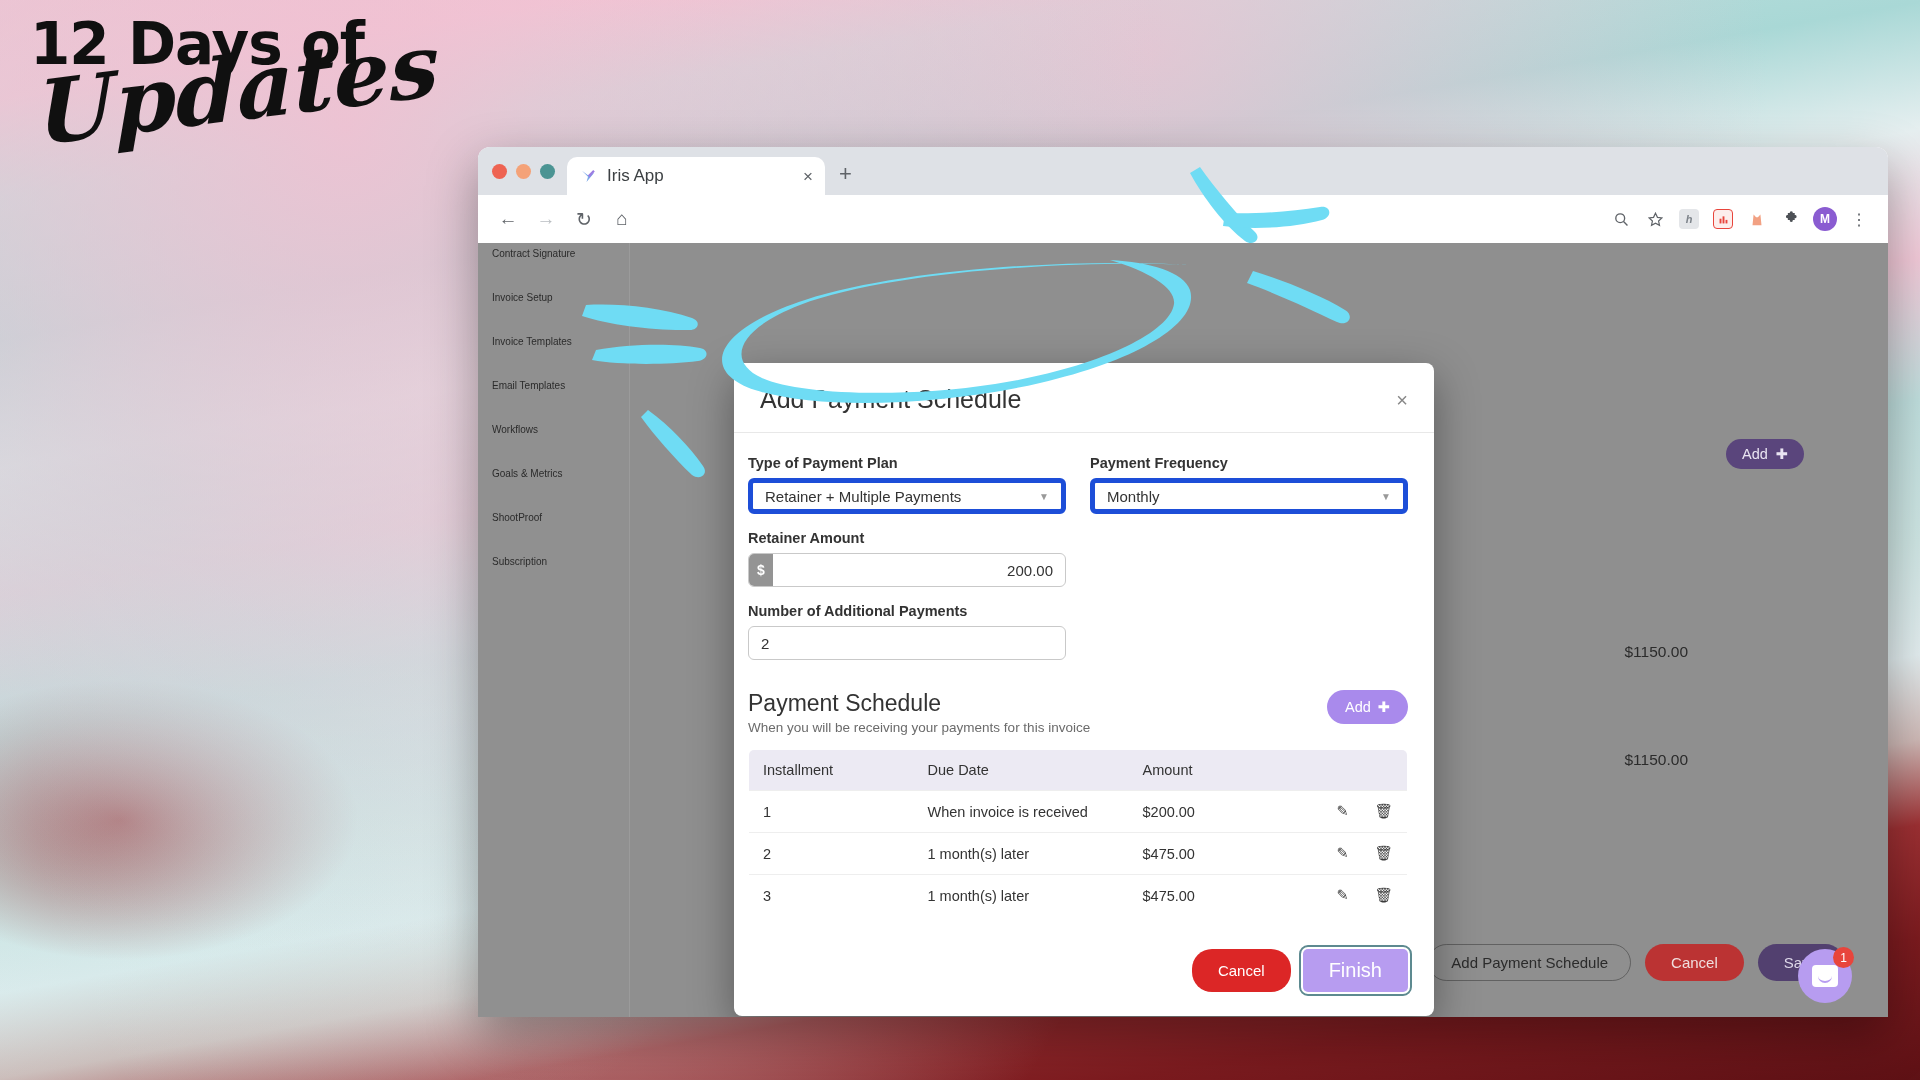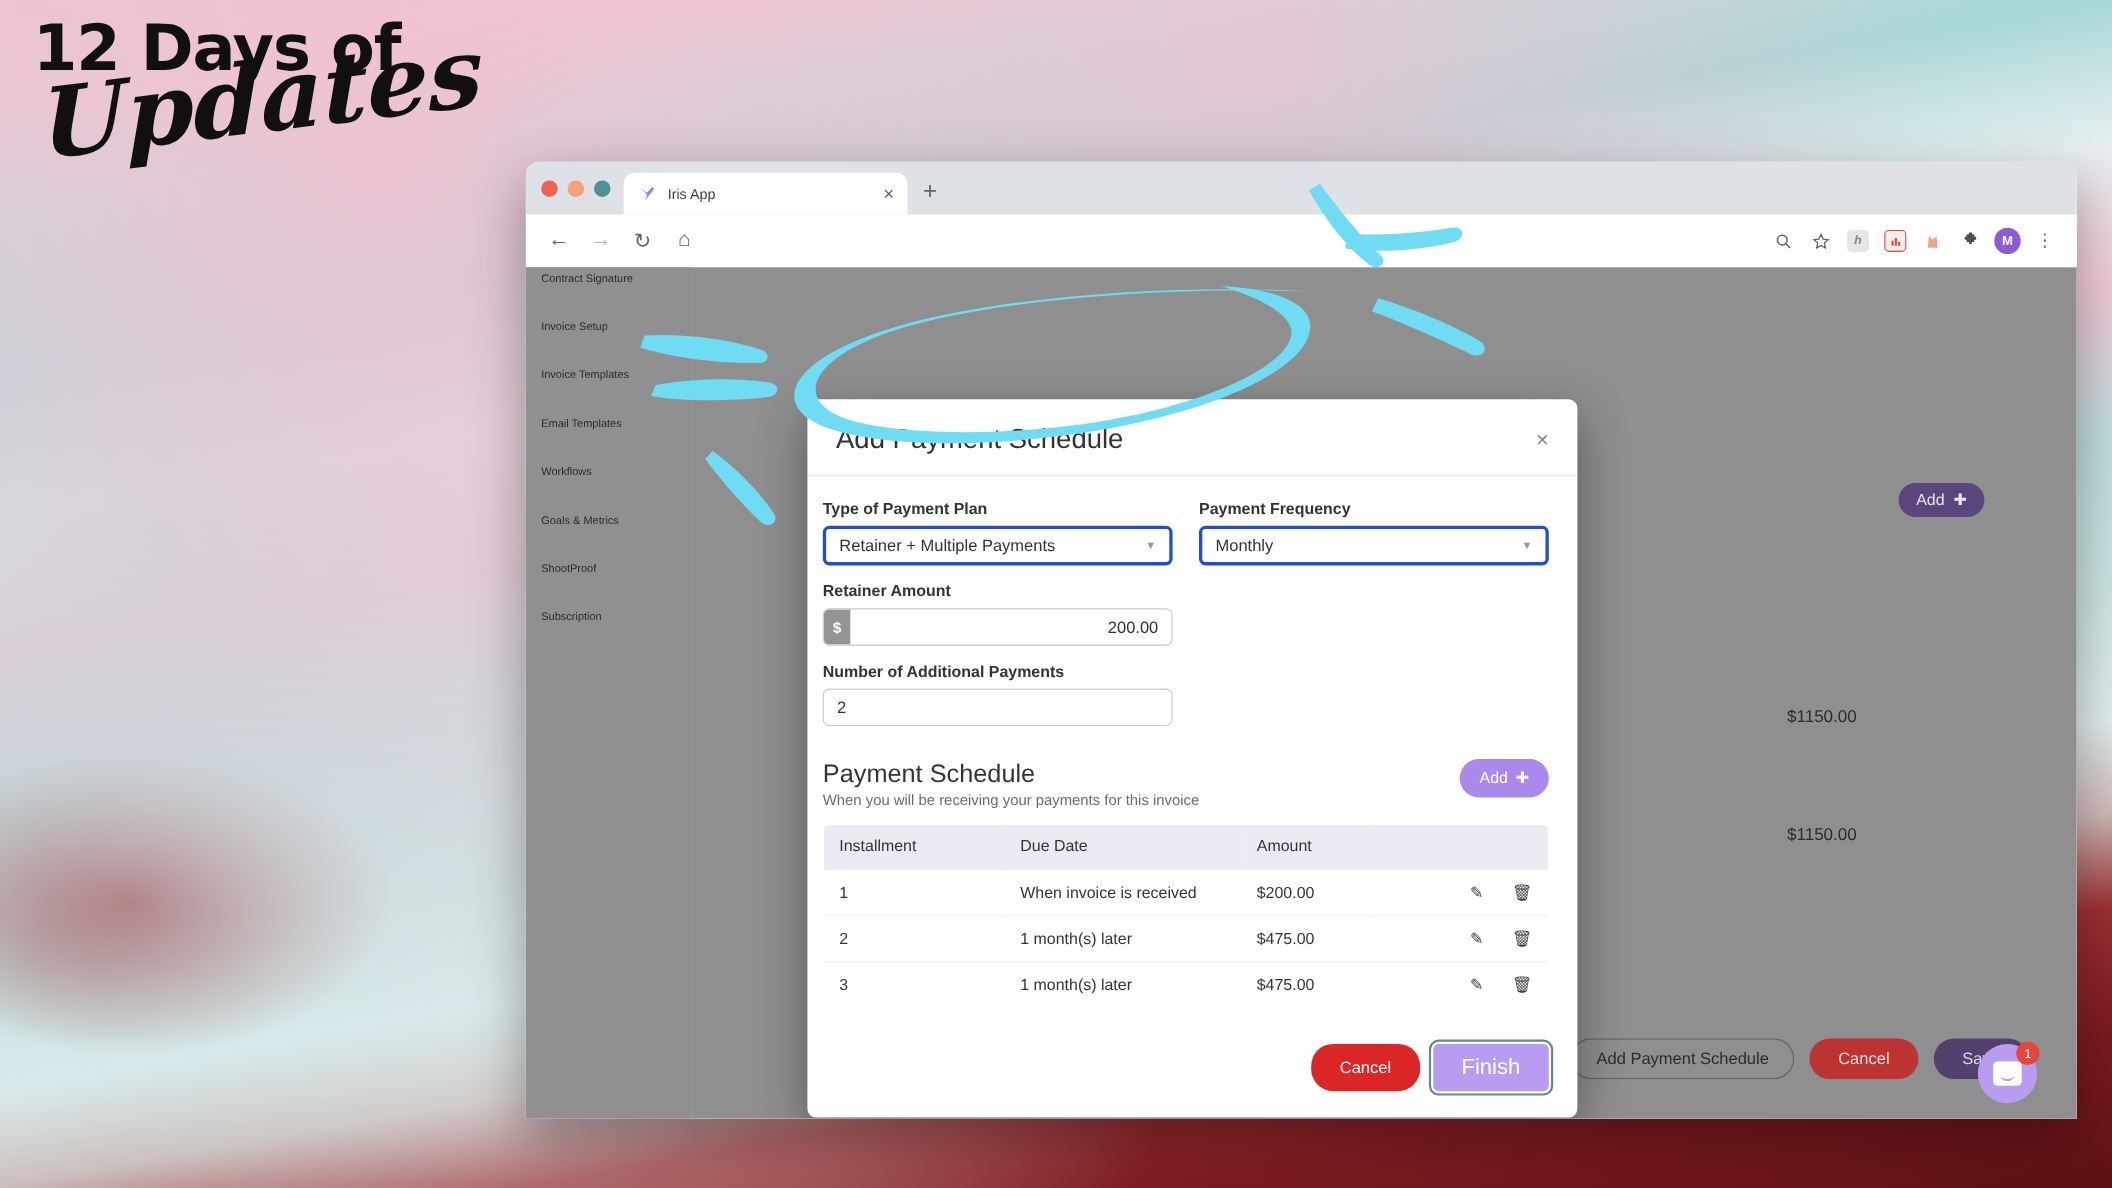--- a/index.html
+++ b/index.html
@@ -65,21 +65,21 @@
   .dot { width: 15px; height: 15px; border-radius: 50%; }
   .dot.red { background:#ee6352; } .dot.yellow { background:#f4a278; } .dot.green { background:#4b9493; }
   .tab {
     display:flex; align-items:center; gap:10px;
     height: 38px; width: 258px;
     background:#fff; border-radius: 10px 10px 0 0;
     padding: 0 12px; position: relative;
   }
   .tab .favicon { width:18px; height:18px; flex:0 0 18px; }
   .tab .tab-title {
-    font-size: 13px; color:#3c4043; flex:1;
+    font-size: 17px; color:#3c4043; flex:1;
     white-space:nowrap; overflow:hidden; text-overflow:ellipsis;
   }
   .tab .tab-close { font-size:17px; color:#5f6368; line-height:1; cursor:pointer; }
   .new-tab { margin-left: 14px; padding-bottom: 10px; font-size:22px; color:#5f6368; line-height:1; cursor:pointer; }
 
   #toolbar {
     height: 48px; background:#fff; display:flex; align-items:center;
     padding: 0 14px; gap: 6px;
   }
   .nav-btn {
@@ -196,21 +196,21 @@
     display:flex; align-items:center; justify-content:space-between;
     padding: 22px 26px 18px 26px; border-bottom:1px solid #e8e8e8;
   }
   #modal-title { font-size: 25px; color:#333; font-weight:400; }
   #modal-close { font-size:20px; color:#888; cursor:pointer; line-height:1; }
   #modal-body { padding: 22px 26px 14px 14px; }
   .field-grid { display:flex; gap: 24px; }
   .col { flex:1; }
   .fl { font-size: 14.5px; font-weight:700; color:#333; margin-bottom: 7px; display:block; }
   .select-box {
-    height: 36px; border:3px solid #1d4ed8; border-radius:6px;
+    height: 36px; border:5px solid #1d4ed8; border-radius:6px;
     display:flex; align-items:center; padding: 0 12px;
     font-size:15px; color:#333; cursor:pointer; background:#fff;
   }
   .select-box .caret { margin-left:auto; color:#999; font-size:10px; }
   .input-box {
     height: 34px; border:1px solid #c9c9c9; border-radius:6px;
     display:flex; align-items:center; font-size:15px; color:#333; background:#fff; overflow:hidden;
   }
   .input-box .prefix {
     width: 24px; align-self:stretch; background:#949494; color:#fff;

